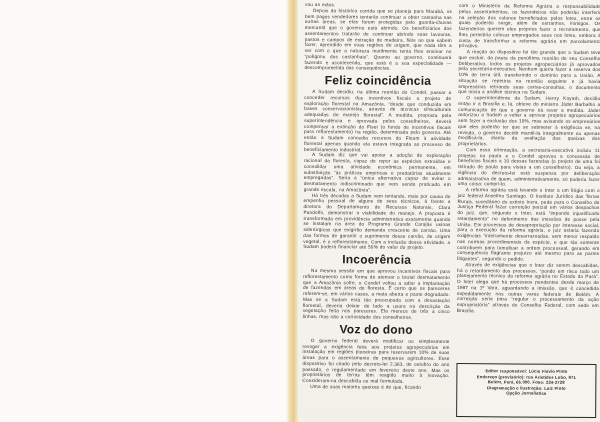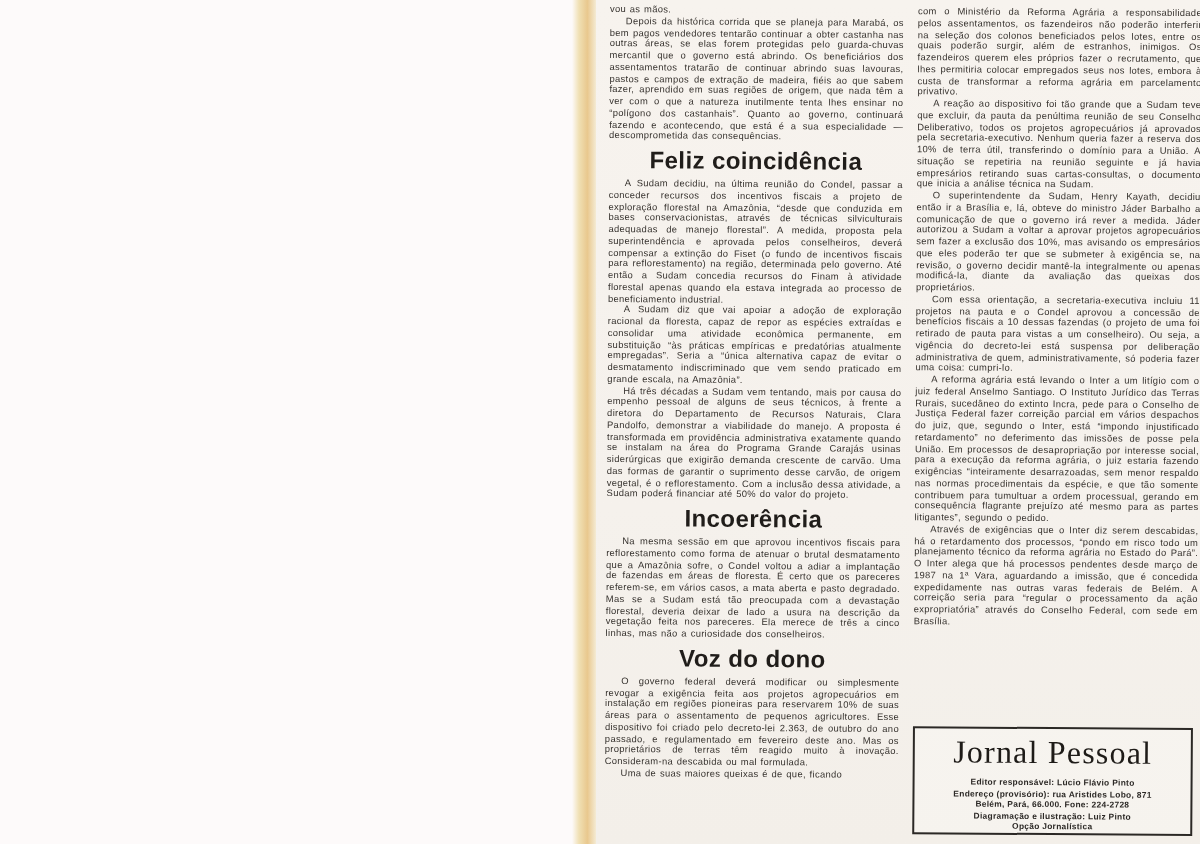--- a/index.html
+++ b/index.html
@@ -81,21 +81,20 @@
         </div>
       <div class="col col-right">
           <div class="para cont">com o Ministério da Reforma Agrária a responsabilidade pelos assentamentos, os fazendeiros não poderão interferir na seleção dos colonos beneficiados pelos lotes, entre os quais poderão surgir, além de estranhos, inimigos. Os fazendeiros querem eles próprios fazer o recrutamento, que lhes permitiria colocar empregados seus nos lotes, embora à custa de transformar a reforma agrária em parcelamento privativo.</div>
           <div class="para">A reação ao dispositivo foi tão grande que a Sudam teve que excluir, da pauta da penúltima reunião de seu Conselho Deliberativo, todos os projetos agropecuários já aprovados pela secretaria-executivo. Nenhum queria fazer a reserva dos 10% de terra útil, transferindo o domínio para a União. A situação se repetiria na reunião seguinte e já havia empresários retirando suas cartas-consultas, o documento que inicia a análise técnica na Sudam.</div>
           <div class="para">O superintendente da Sudam, Henry Kayath, decidiu então ir a Brasília e, lá, obteve do ministro Jáder Barbalho a comunicação de que o governo irá rever a medida. Jáder autorizou a Sudam a voltar a aprovar projetos agropecuários sem fazer a exclusão dos 10%, mas avisando os empresários que eles poderão ter que se submeter à exigência se, na revisão, o governo decidir mantê-la integralmente ou apenas modificá-la, diante da avaliação das queixas dos proprietários.</div>
           <div class="para">Com essa orientação, a secretaria-executiva incluiu 11 projetos na pauta e o Condel aprovou a concessão de benefícios fiscais a 10 dessas fazendas (o projeto de uma foi retirado de pauta para vistas a um conselheiro). Ou seja, a vigência do decreto-lei está suspensa por deliberação administrativa de quem, administrativamente, só poderia fazer uma coisa: cumpri-lo.</div>
           <div class="para">A reforma agrária está levando o Inter a um litígio com o juiz federal Anselmo Santiago. O Instituto Jurídico das Terras Rurais, sucedâneo do extinto Incra, pede para o Conselho de Justiça Federal fazer correição parcial em vários despachos do juiz, que, segundo o Inter, está “impondo injustificado retardamento” no deferimento das imissões de posse pela União. Em processos de desapropriação por interesse social, para a execução da reforma agrária, o juiz estaria fazendo exigências “inteiramente desarrazoadas, sem menor respaldo nas normas procedimentais da espécie, e que tão somente contribuem para tumultuar a ordem processual, gerando em consequência flagrante prejuízo até mesmo para as partes litigantes”, segundo o pedido.</div>
           <div class="para">Através de exigências que o Inter diz serem descabidas, há o retardamento dos processos, “pondo em risco todo um planejamento técnico da reforma agrária no Estado do Pará”. O Inter alega que há processos pendentes desde março de 1987 na 1ª Vara, aguardando a imissão, que é concedida expedidamente nas outras varas federais de Belém. A correição seria para “regular o processamento da ação expropriatória” através do Conselho Federal, com sede em Brasília.</div>
         </div>
       <div class="masthead">
-        <div class="mast-title">Jornal Pessoal</div>
         <div class="mast-lines">
             <div class="mast-line">Editor responsável: Lúcio Flávio Pinto</div>
             <div class="mast-line">Endereço (provisório): rua Aristides Lobo, 871</div>
             <div class="mast-line">Belém, Pará, 66.000. Fone: 224-2728</div>
             <div class="mast-line">Diagramação e ilustração: Luiz Pinto</div>
             <div class="mast-line">Opção Jornalística</div>
           </div>
       </div>
     </div>
   </div>

